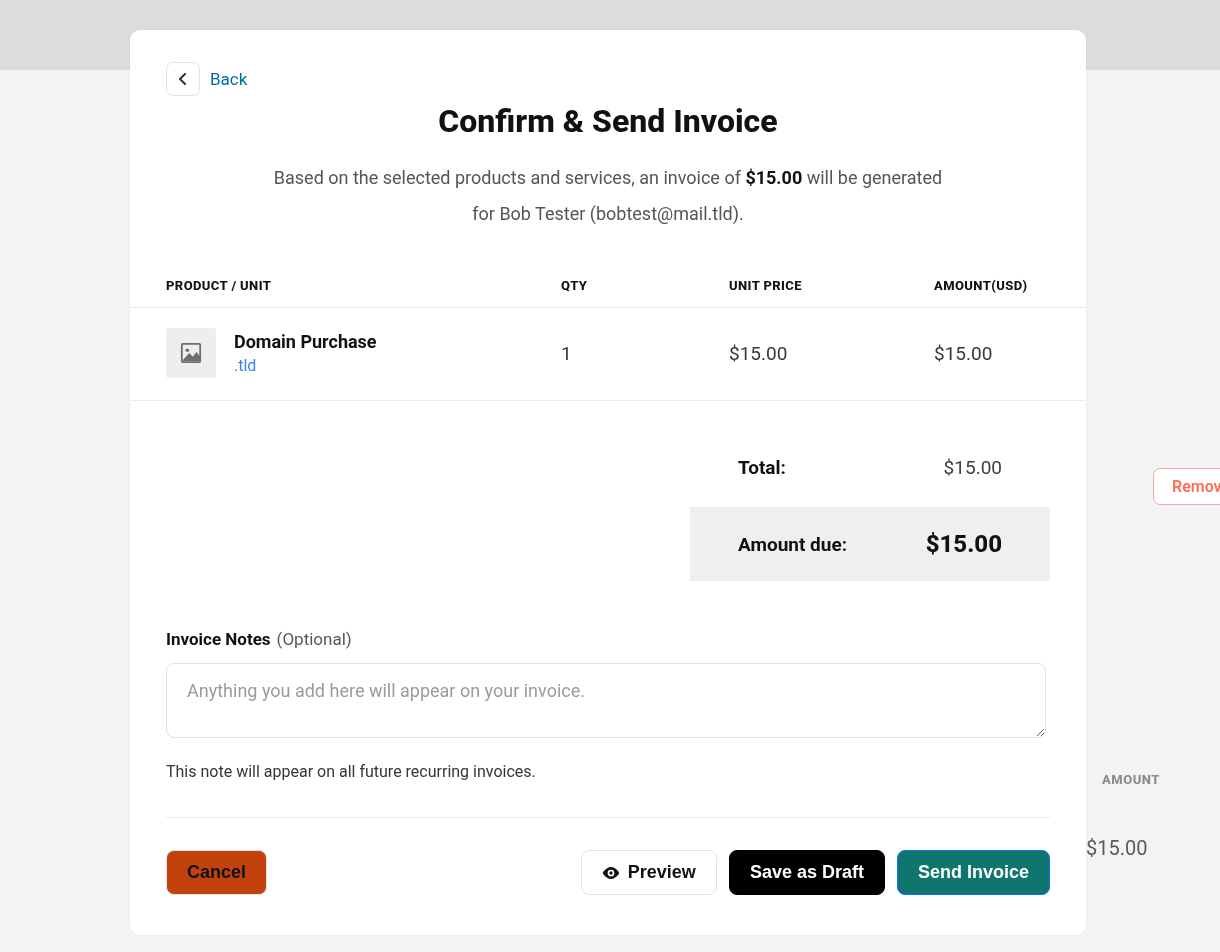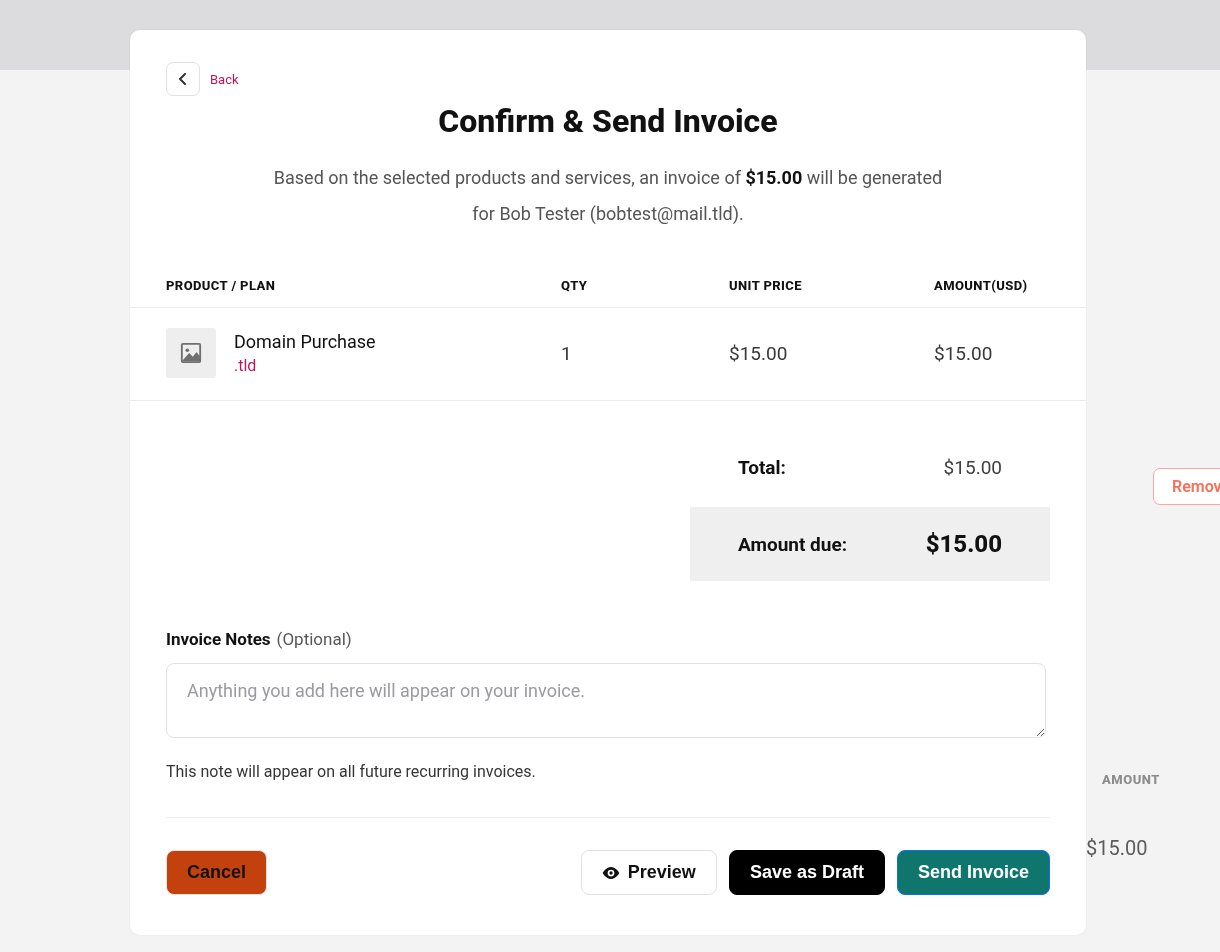--- a/index.html
+++ b/index.html
@@ -69,21 +69,21 @@
     .back-box {
       width: 34px;
       height: 34px;
       border: 1px solid #e2e2e4;
       border-radius: 7px;
       display: flex;
       align-items: center;
       justify-content: center;
       cursor: pointer;
     }
-    .back-text { font-size: 13px; color: #be185d; text-align: right; }
+    .back-text { font-size: 17px; color: #0369a1; text-align: right; }
     h1.title {
       text-align: center;
       font-size: 32px;
       font-weight: 800;
       margin-top: 6px;
       color: #111;
     }
     .subtitle {
       text-align: center;
       font-size: 18px;
@@ -126,22 +126,22 @@
       width: 395px;
     }
     .thumb {
       width: 50px; height: 50px;
       background: #eee;
       border-radius: 3px;
       display: flex;
       align-items: center;
       justify-content: center;
     }
-    .prod-name { font-weight: 400; font-size: 18px; color: #111; }
-    .prod-sub { font-size: 16px; color: #be185d; margin-top: 4px; }
+    .prod-name { font-weight: 700; font-size: 18px; color: #111; }
+    .prod-sub { font-size: 16px; color: #3b82f6; margin-top: 4px; }
 
     
     .totals {
       margin-top: 48px;
       margin-right: 36px;
       margin-left: auto;
       width: 360px;
     }
     .trow {
       display: flex;
@@ -246,21 +246,21 @@
     </div>
 
     <h1 class="title">Confirm &amp; Send Invoice</h1>
 
     <p class="subtitle">
       <span>Based on the selected products and services, an invoice of </span><b>$15.00</b><span> will be generated for </span><span>Bob Tester (bobtest@mail.tld)</span><span>.</span>
     </p>
   </div>
 
   <div class="tbl-head">
-    <div class="col-product">PRODUCT / PLAN</div>
+    <div class="col-product">PRODUCT / UNIT</div>
     <div class="col-qty">QTY</div>
     <div class="col-unit">UNIT PRICE</div>
     <div class="col-amount">AMOUNT(USD)</div>
   </div>
 
   <div class="tbl-row">
     <div class="prod">
       <div class="thumb">
         <svg width="22" height="22" viewBox="0 0 24 24" fill="none">
           <rect x="2" y="2" width="20" height="20" rx="1" stroke="#6f6f6f" stroke-width="2"></rect>

